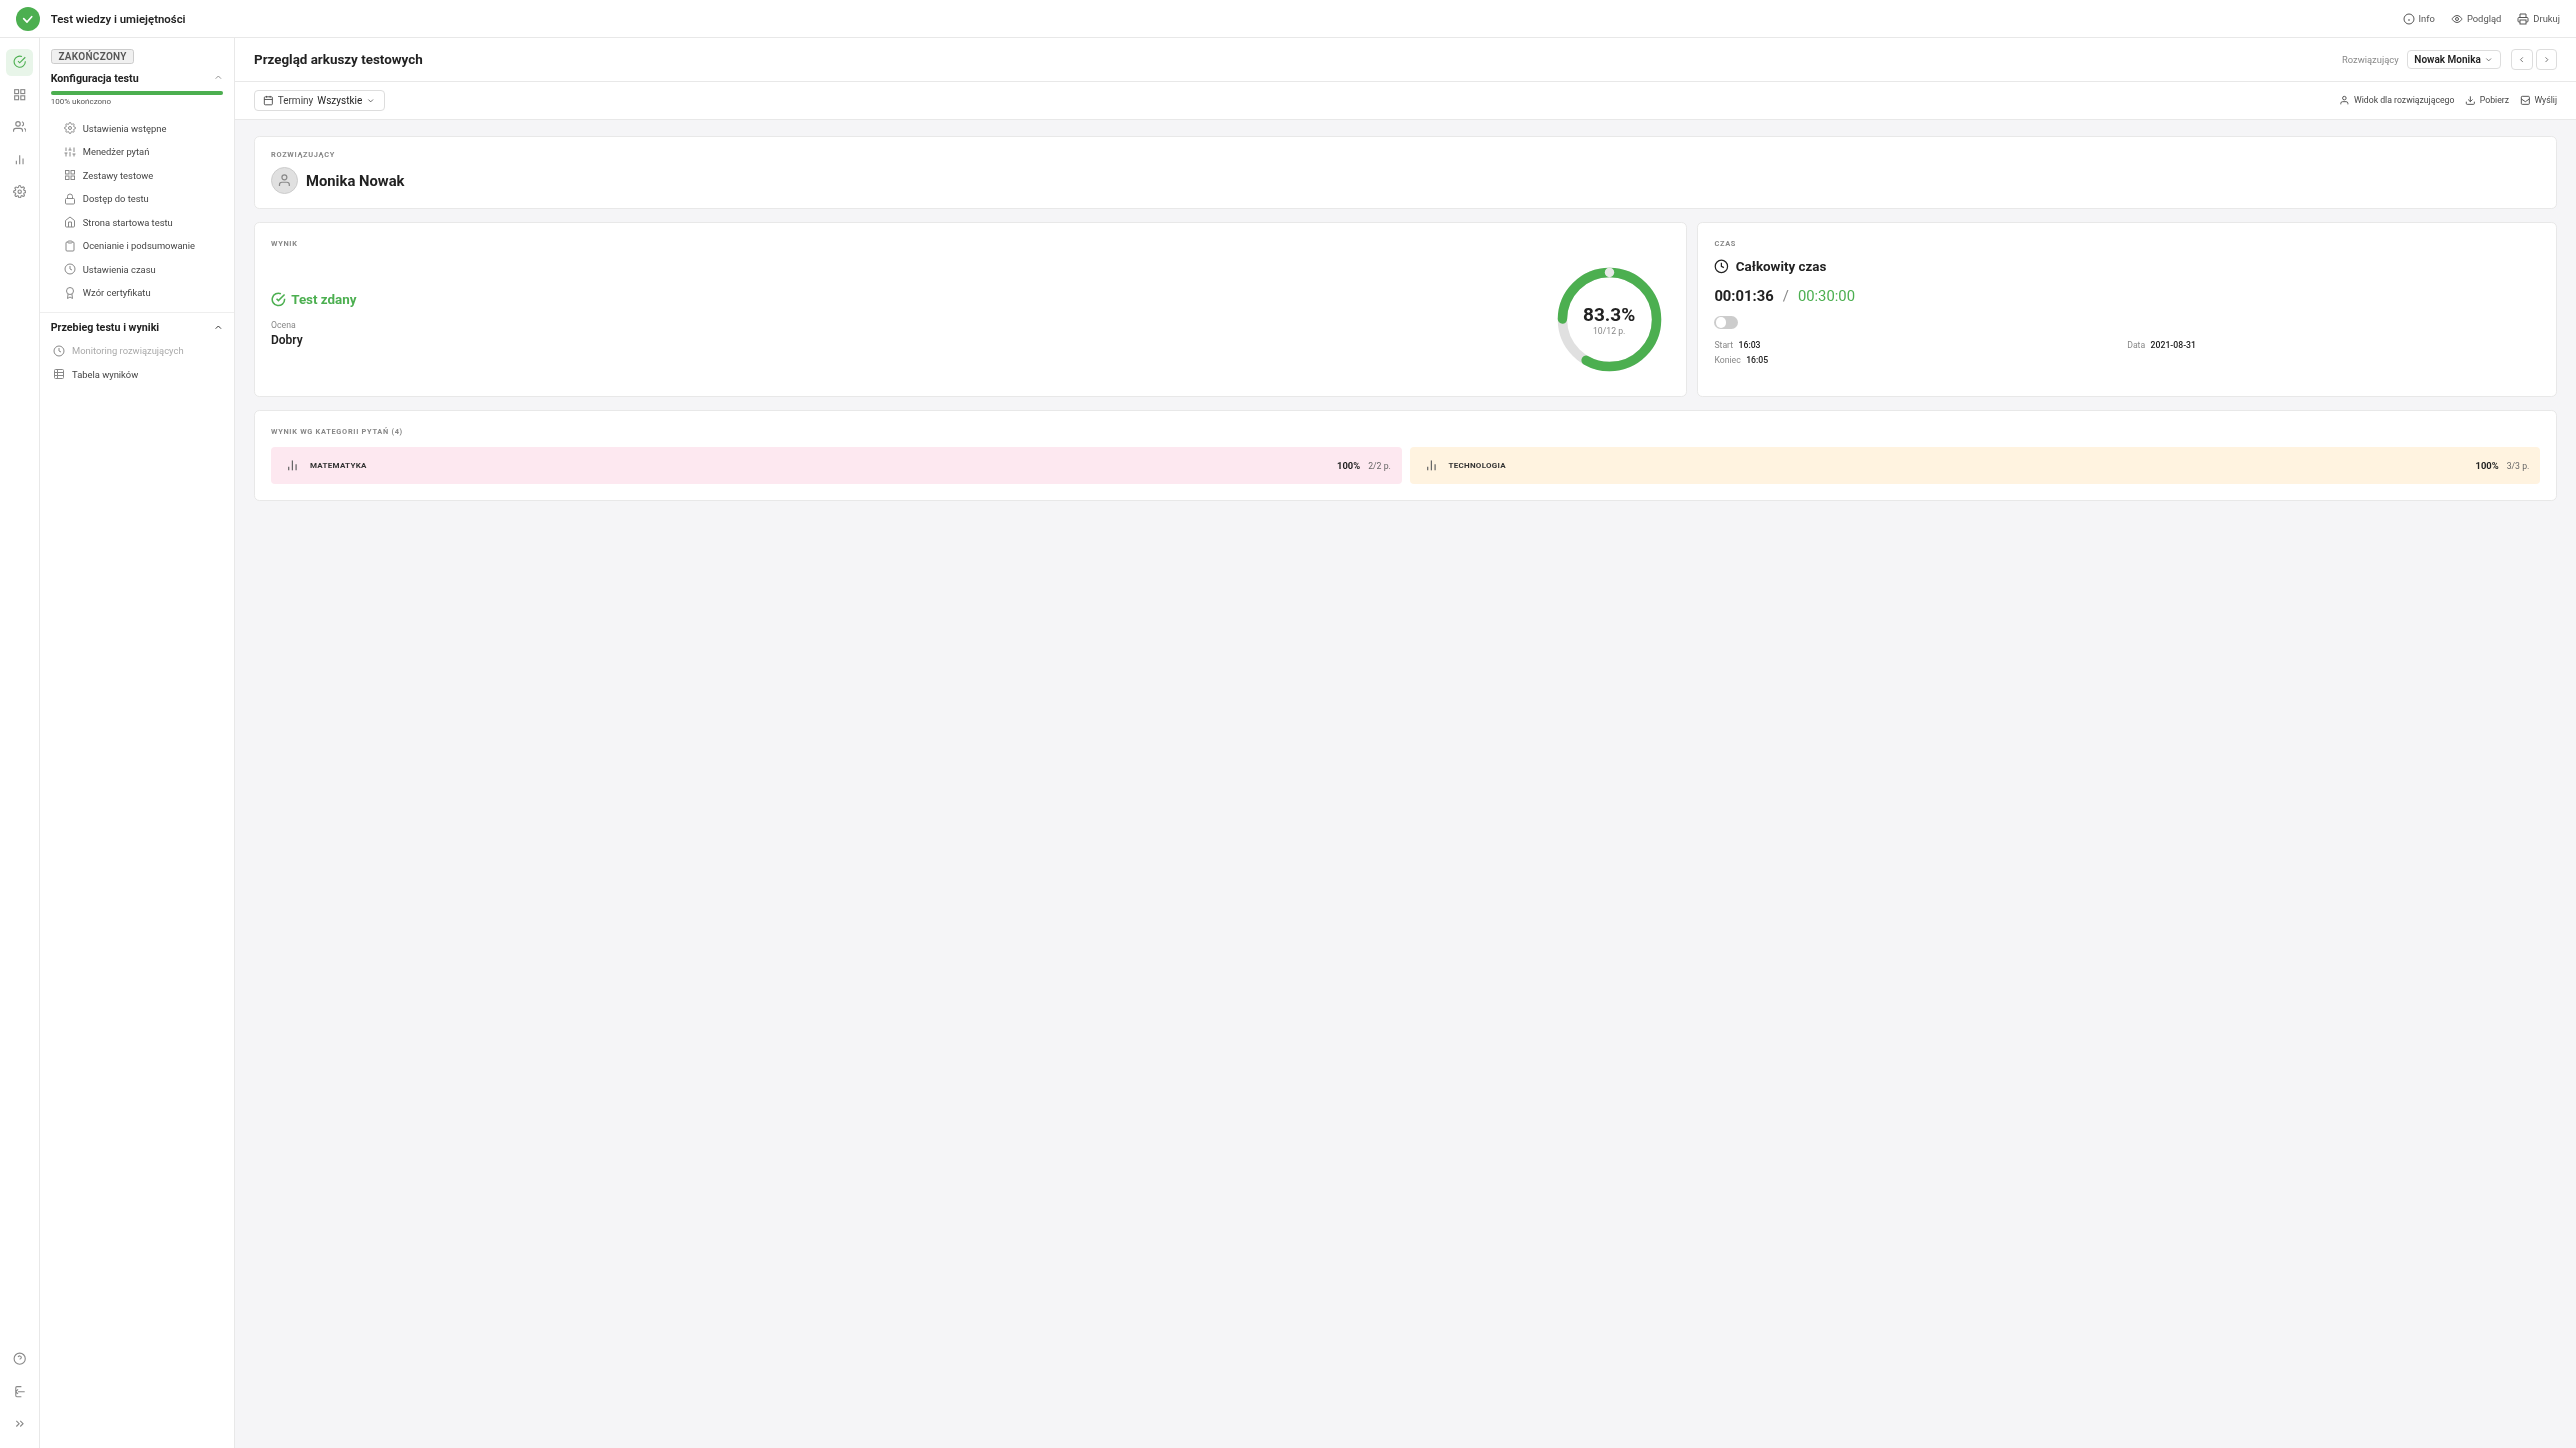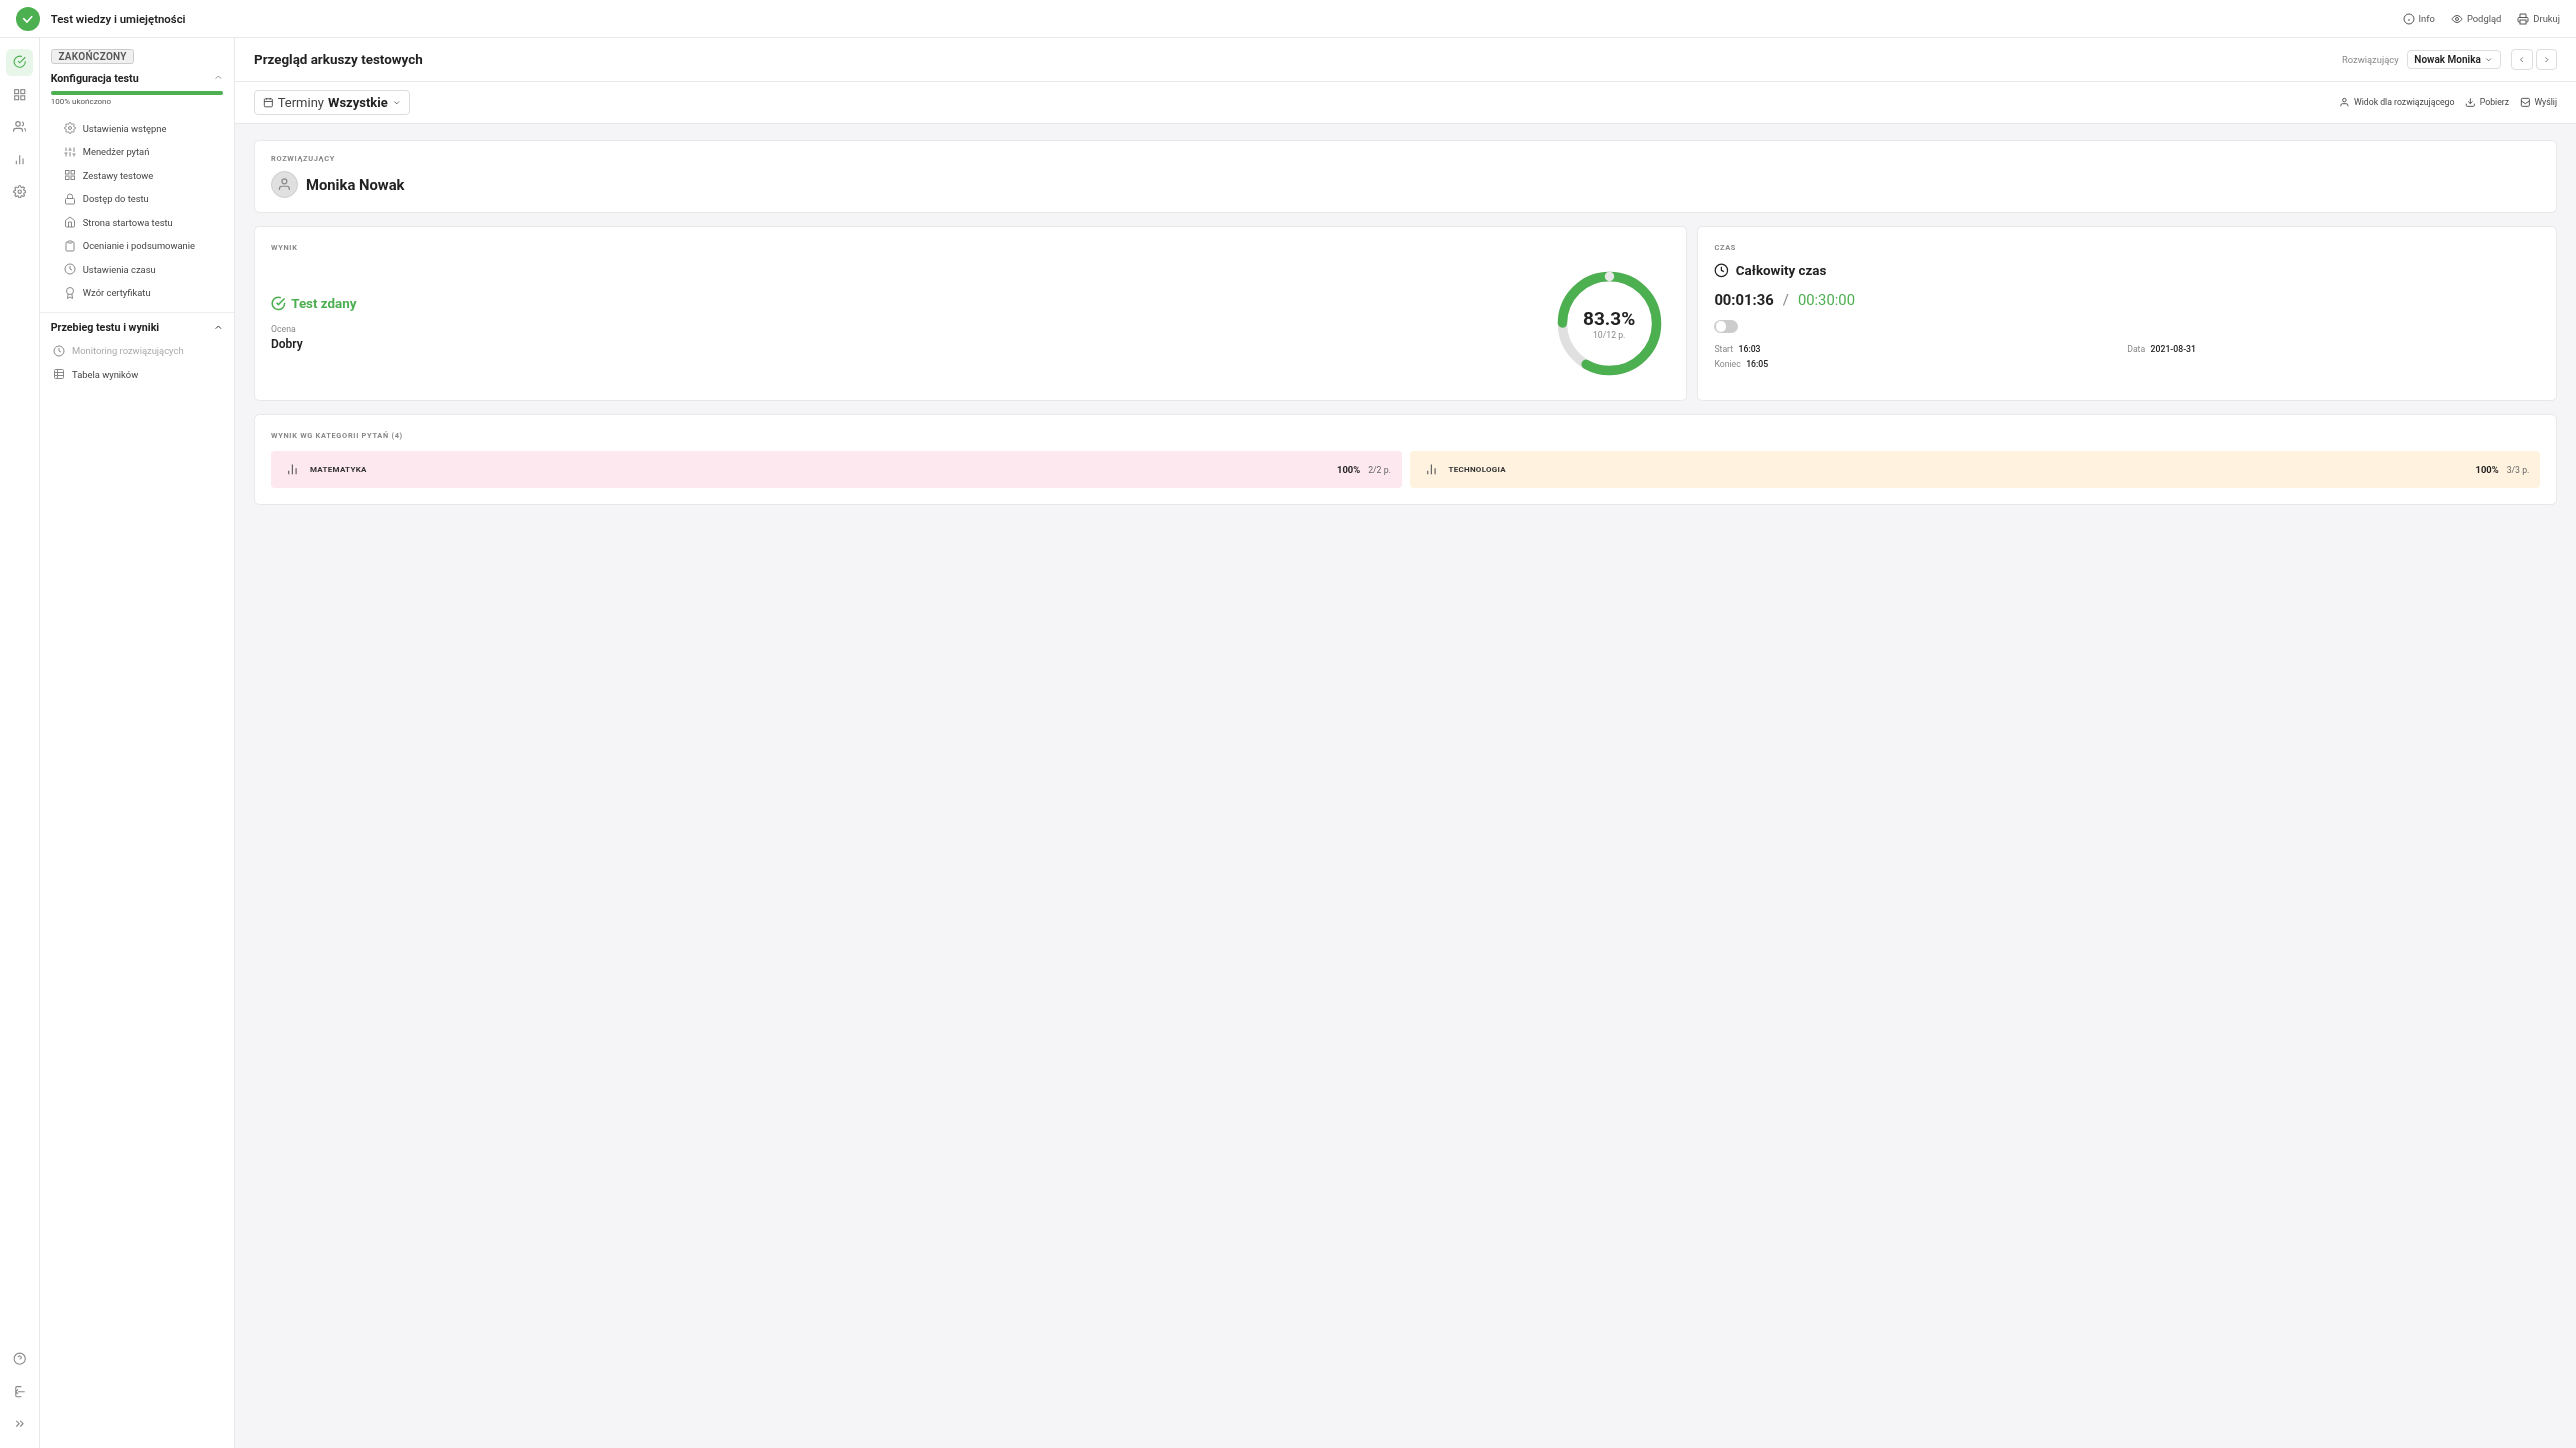--- a/index.html
+++ b/index.html
@@ -46,21 +46,21 @@
     .content-header-right { display: flex; align-items: center; gap: 10.7px; }
     .resolver-select { display: flex; align-items: center; gap: 5.4px; font-size: 9.4px; color: #555; }
     .resolver-name { font-weight: 600; color: #222; font-size: 10px; }
     .dropdown-arrow { display: flex; align-items: center; gap: 2.7px; border: 0.7px solid #ddd; border-radius: 4px; padding: 2.7px 6.7px; cursor: pointer; background: #fff; }
     .nav-arrows { display: flex; gap: 2.7px; }
     .nav-arrow { width: 21.5px; height: 21.5px; border: 0.7px solid #ddd; border-radius: 4px; display: flex; align-items: center; justify-content: center; cursor: pointer; background: #fff; color: #555; }
 
     
     .toolbar { background: #fff; padding: 8px 19px; display: flex; align-items: center; justify-content: space-between; border-bottom: 0.7px solid #e8e8e8; }
     .toolbar-left { display: flex; align-items: center; gap: 5.4px; }
-    .toolbar-btn { display: flex; align-items: center; gap: 4px; padding: 4px 8px; border-radius: 4px; border: 0.7px solid #ddd; background: #fff; cursor: pointer; color: #444; font-size: 13px; }
+    .toolbar-btn { display: flex; align-items: center; gap: 4px; padding: 4px 8px; border-radius: 4px; border: 0.7px solid #ddd; background: #fff; cursor: pointer; color: #444; font-size: 10px; }
     .toolbar-right { display: flex; align-items: center; gap: 10.7px; }
     .toolbar-action { display: flex; align-items: center; gap: 4px; cursor: pointer; color: #444; font-size: 8.7px; }
 
     
     .content-body { padding: 16px 19px; }
 
     
     .solver-card { background: #fff; border-radius: 5.4px; padding: 13.4px 16px; margin-bottom: 13.4px; border: 0.7px solid #e8e8e8; }
     .solver-label { font-size: 7.4px; font-weight: 700; color: #888; letter-spacing: 0.7px; text-transform: uppercase; margin-bottom: 8px; }
     .solver-name-row { display: flex; align-items: center; gap: 8px; }
@@ -354,21 +354,21 @@
     <div class="toolbar">
       <div class="toolbar-left">
         <div class="toolbar-btn">
           <svg width="10.7" height="10.7" viewBox="0 0 24 24" fill="none" stroke="currentColor" stroke-width="2">
               <rect x="3" y="4" width="18" height="18" rx="2"></rect>
               <line x1="16" y1="2" x2="16" y2="6"></line>
               <line x1="8" y1="2" x2="8" y2="6"></line>
               <line x1="3" y1="10" x2="21" y2="10"></line>
             </svg>
           <span>Terminy</span>
-          <span style="font-weight:700; color: #222;">Wszystkie</span>
+          <span style="font-weight:400; color: #222;">Wszystkie</span>
           <svg width="9.4" height="9.4" viewBox="0 0 24 24" fill="none" stroke="currentColor" stroke-width="2">
               <polyline points="6 9 12 15 18 9"></polyline>
             </svg>
         </div>
       </div>
       <div class="toolbar-right">
         <div class="toolbar-action">
           <svg width="10.7" height="10.7" viewBox="0 0 24 24" fill="none" stroke="currentColor" stroke-width="2">
               <path d="M20 21v-2a4 4 0 00-4-4H8a4 4 0 00-4 4v2"></path>
               <circle cx="12" cy="7" r="4"></circle>

